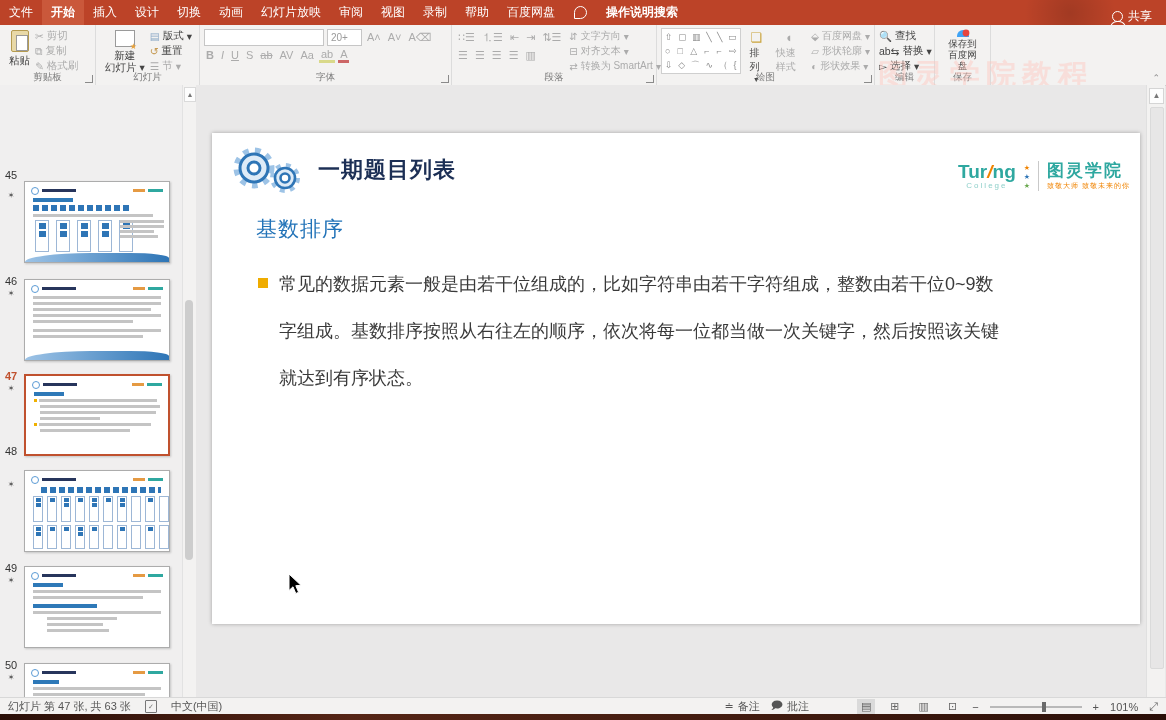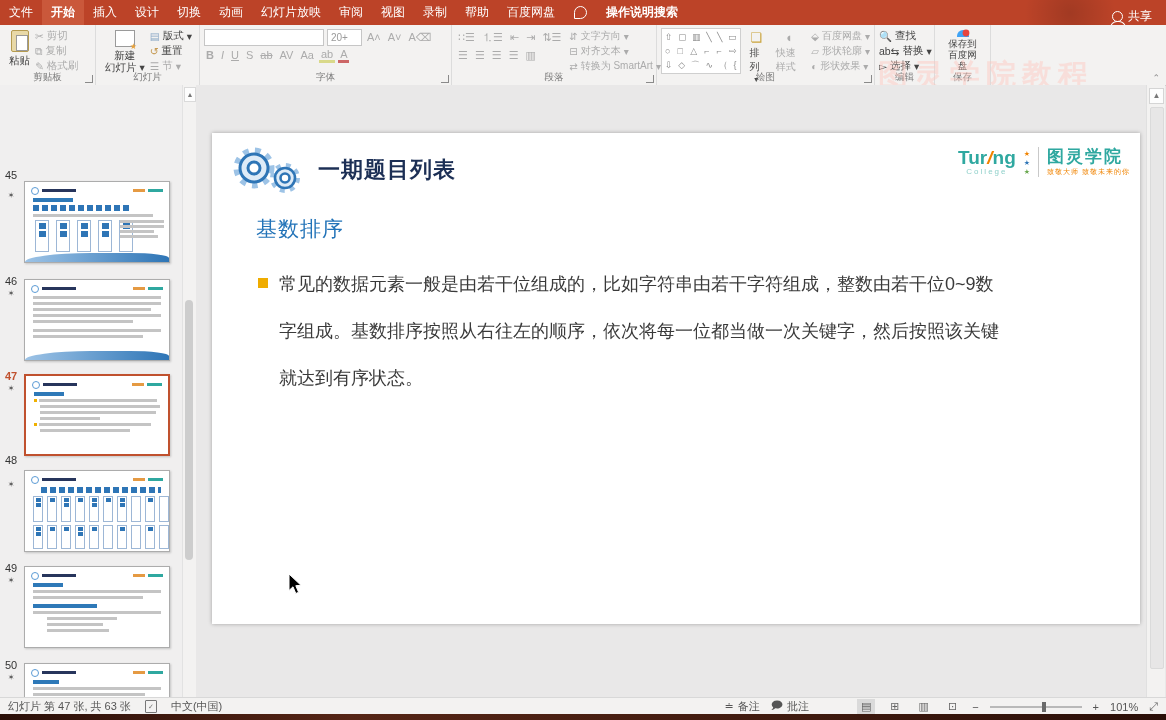--- a/index.html
+++ b/index.html
@@ -67,21 +67,21 @@
   .odot{width:3px;height:3px;background:#EFB000;flex:none;}
   .lni{height:3px;background:#C4C4C4;}
   .pscroll{position:absolute;left:182px;top:85px;width:13px;height:612px;background:#F3F2F1;border-left:1px solid #E2E2E2;}
   .pscroll .up{position:absolute;top:2px;left:1px;width:10px;height:13px;background:#FDFDFD;border:1px solid #DADADA;color:#777;font-size:7px;text-align:center;line-height:13px;}
   .pscroll .pthumb{position:absolute;top:215px;left:2px;width:8px;height:260px;background:#CDCDCD;border-radius:4px;}
   
   .canvas{position:absolute;left:196px;top:85px;width:950px;height:612px;background:#E9E8E8;}
   .slide{position:absolute;left:16px;top:48px;width:928px;height:491px;background:#fff;box-shadow:0 0 4px rgba(0,0,0,.3);}
   .shead{position:absolute;left:16px;top:12px;display:flex;align-items:center;gap:14px;}
   .stitle{font-size:22px;font-weight:bold;color:#1C2F55;letter-spacing:1px;}
-  .slogo{position:absolute;right:10px;top:14px;display:flex;align-items:center;gap:8px;}
+  .slogo{position:absolute;right:10px;top:28px;display:flex;align-items:center;gap:8px;}
   .brand{font-size:19px;font-weight:bold;color:#2FA8A0;line-height:1;}
   .brand .slash{color:#F08300;font-style:italic;}
   .college{font-size:8px;color:#8fd0ca;letter-spacing:2px;}
   .stars span{font-size:7px;line-height:1;}
   .logodiv{width:1px;height:30px;background:#C9C9C9;}
   .cnname{font-size:17px;color:#2FA8A0;font-weight:bold;letter-spacing:2px;line-height:1.2;}
   .slogan{font-size:7px;color:#F08300;letter-spacing:1px;}
   .sheading{position:absolute;left:44px;top:82px;font-size:21px;color:#2273B8;letter-spacing:1px;}
   .sbody{position:absolute;left:46px;top:128px;width:848px;font-size:18px;color:#3A3A3A;}
   .bullet{position:relative;padding-left:21px;}
@@ -377,21 +377,21 @@
     <div class="ln" style="margin-left:14px;"></div>
     <div class="ln" style="margin-left:14px;width:116px;"></div>
     <div class="ln" style="margin-left:14px;width:60px;"></div>
     <div class="dotln">
         <span class="odot"></span>
         <span class="lni" style="width:112px;"></span>
       </div>
     <div class="ln" style="margin-left:14px;width:90px;"></div>
   </div>
 
-  <div class="tnum" style="top:369px;">48</div>
+  <div class="tnum" style="top:360px;">48</div>
   <div class="tstar" style="top:395px;">✶</div>
   <div class="thumb" style="top:385px;">
     <div class="mh">
         <span class="mgear"></span>
         <span class="mtitle"></span>
         <span class="mlogoa"></span>
         <span class="mlogob"></span>
       </div>
     <div class="msq" style="width:120px;margin-left:16px;"></div>
     <div class="mbk" style="gap:4px;margin-left:8px;">

